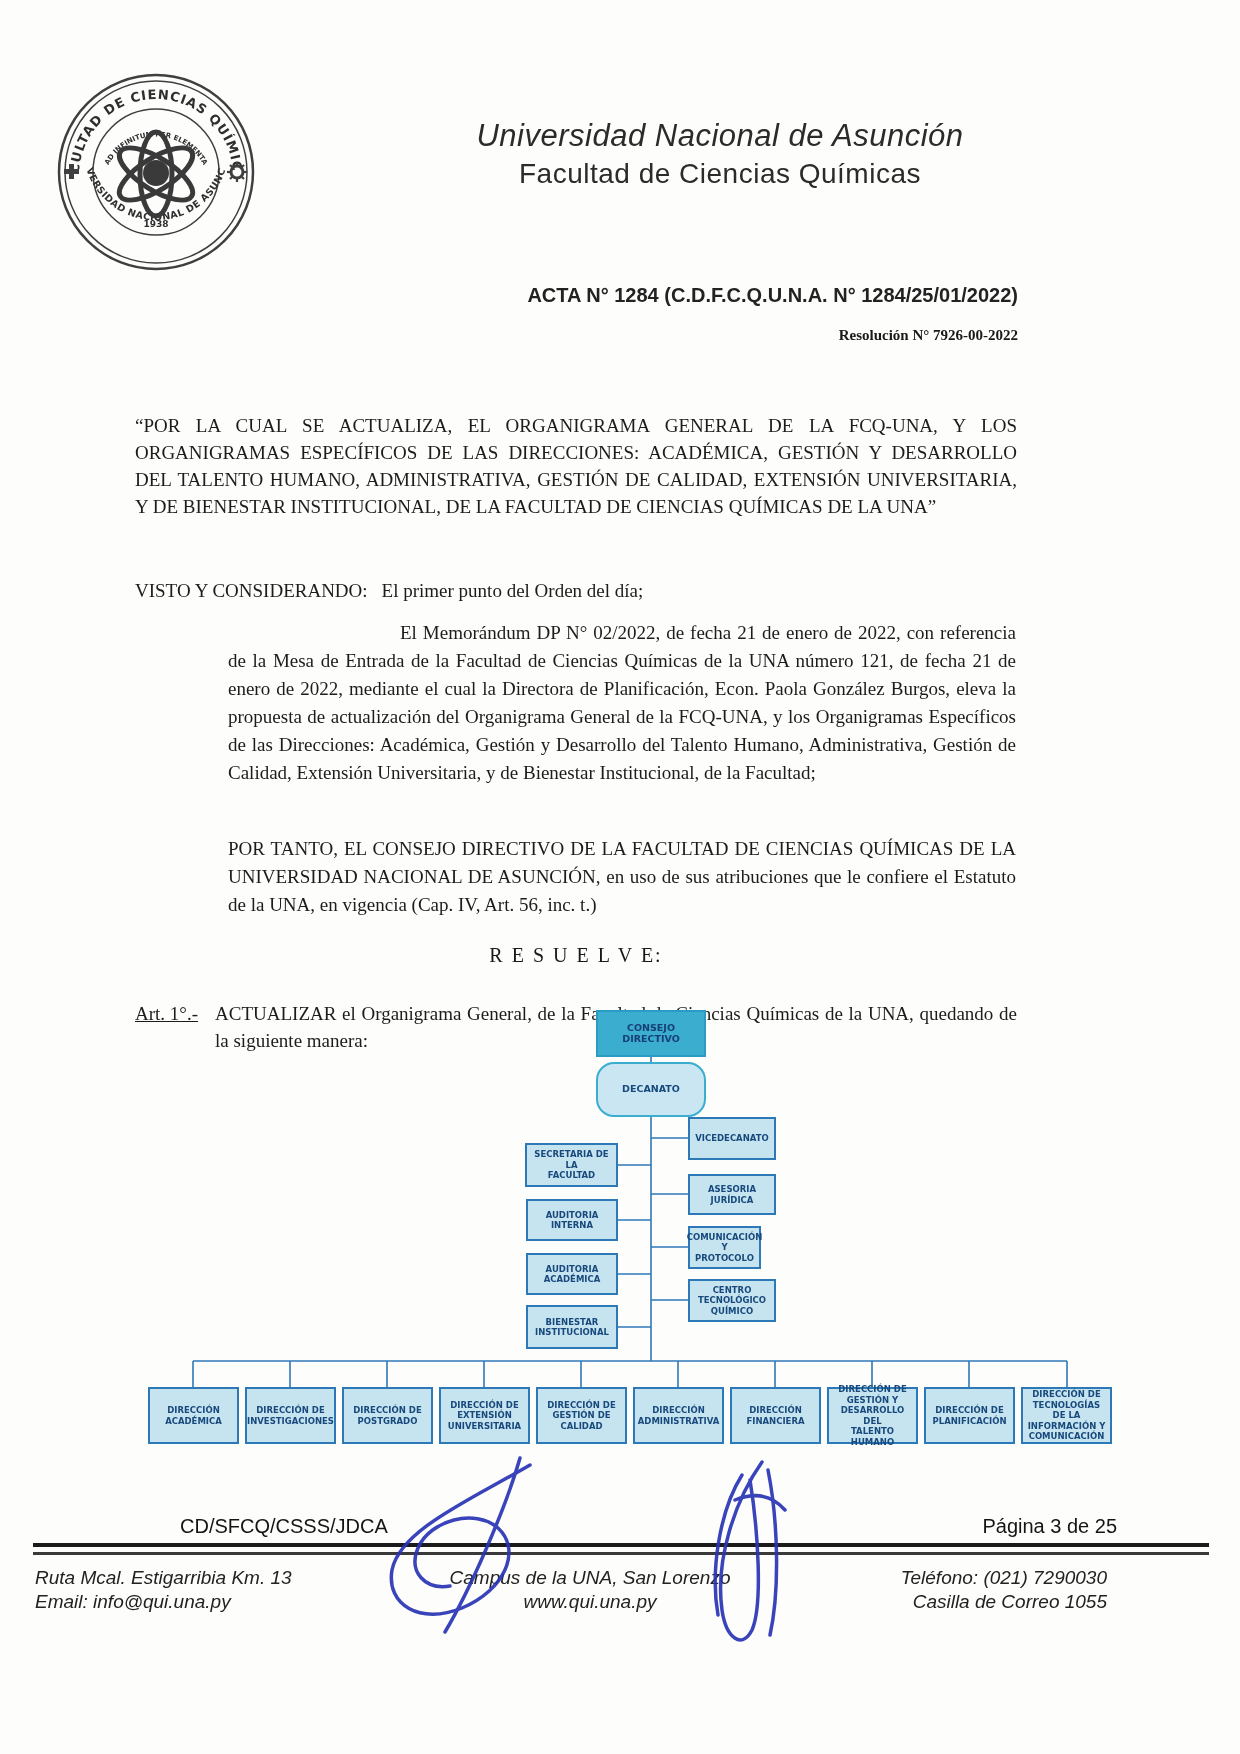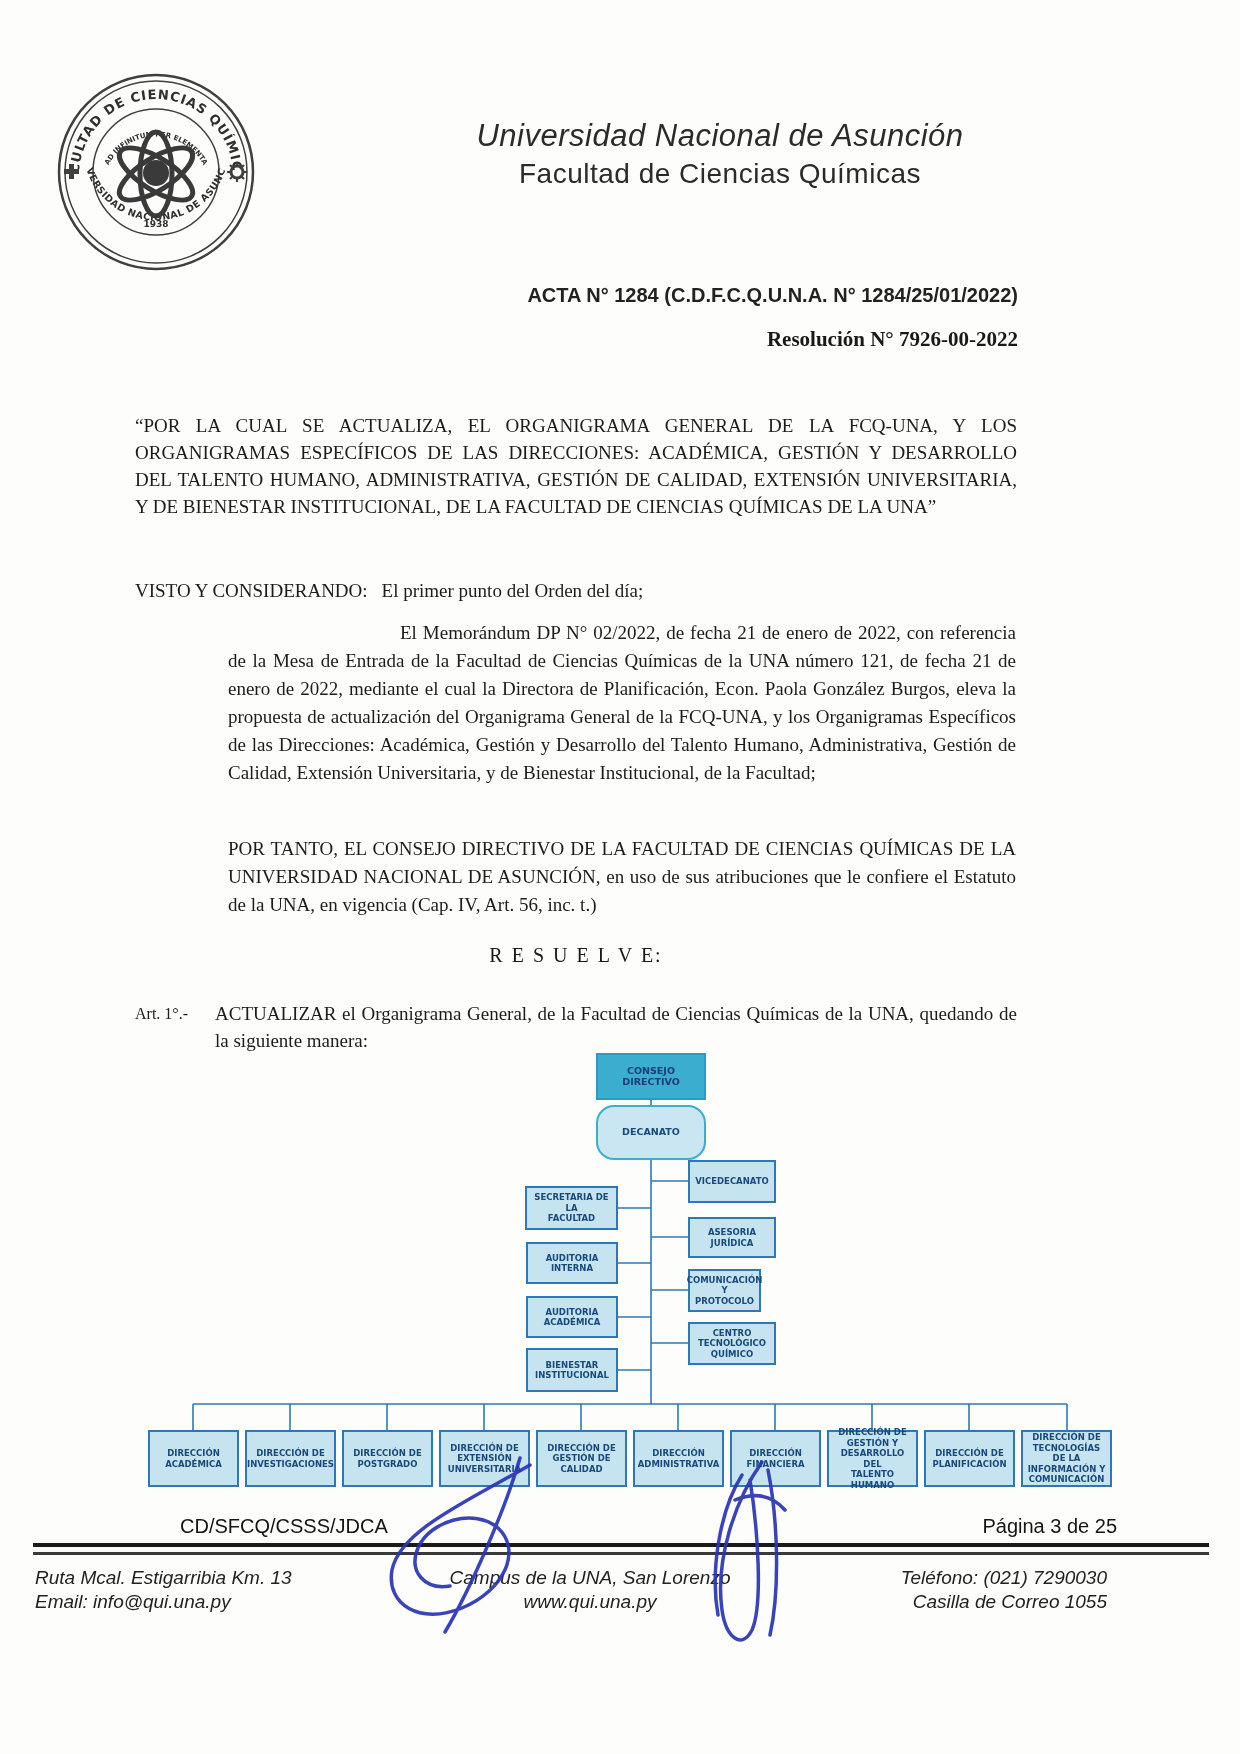--- a/index.html
+++ b/index.html
@@ -11,35 +11,35 @@
   }
   
   .seal { position:absolute; left:56px; top:72px; }
   .uni-title { position:absolute; left:420px; top:118px; width:600px; text-align:center;
     font-family:"Liberation Sans", sans-serif; }
   .uni-title .l1 { font-style:italic; font-size:31px; color:#2b2b2b; letter-spacing:.5px; }
   .uni-title .l2 { font-size:28px; color:#2b2b2b; margin-top:4px; letter-spacing:.5px; }
   .acta-line { position:absolute; left:135px; top:284px; width:883px; text-align:right;
     font-family:"Liberation Sans", sans-serif; font-weight:bold; font-size:20px; color:#222; }
   .res-line { position:absolute; left:135px; top:327px; width:883px; text-align:right;
-    font-weight:bold; font-size:21px; color:#191919; }
+    font-weight:bold; font-size:15px; color:#191919; }
   
   .para { position:absolute; text-align:justify; font-size:19px; line-height:27px; }
   .subject { left:135px; top:412px; width:882px; }
   .visto { left:135px; top:577px; width:882px; font-size:19px; }
   .visto .lbl { margin-right:14px; }
   .memo { left:228px; top:619px; width:788px; line-height:28px; text-indent:172px; }
   .portanto { left:228px; top:835px; width:788px; line-height:28px; }
   .resuelve { position:absolute; left:135px; top:944px; width:882px; text-align:center;
     font-size:20px; letter-spacing:2px; color:#191919; }
   .art-block { position:absolute; left:135px; top:1000px; width:882px; display:flex; }
-  .art-block .art-lbl { flex:0 0 80px; font-size:16px; line-height:27px; }
+  .art-block .art-lbl { flex:0 0 80px; font-size:19px; line-height:27px;text-decoration:underline; }
   .art-block .art-txt { flex:1; text-align:justify; font-size:19px; line-height:27px; }
   
-  .chart { position:absolute; left:0; top:1045px; width:1240px; height:470px;
+  .chart { position:absolute; left:0; top:1002px; width:1240px; height:470px;
     font-family:"DejaVu Sans", sans-serif; }
   .chart svg.wires { position:absolute; left:0; top:0; }
   .node { position:absolute; display:flex; align-items:center; justify-content:center;
     text-align:center; white-space:pre-line;
     background:#c6e3f0; border:2px solid #2d79b8; color:#17497c;
     font-weight:bold; font-size:8.5px; line-height:10.5px; padding:2px; }
   .node.root { background:#3badcf; border-color:#2a9cc4; color:#173f76; font-size:9.5px; }
   .node.decanato { background:#c9e6f2; border-color:#3badcf; font-size:9.5px; }
   .bottom-row { position:absolute; left:148px; top:385px; width:964px; height:57px;
     display:flex; justify-content:space-between; }

